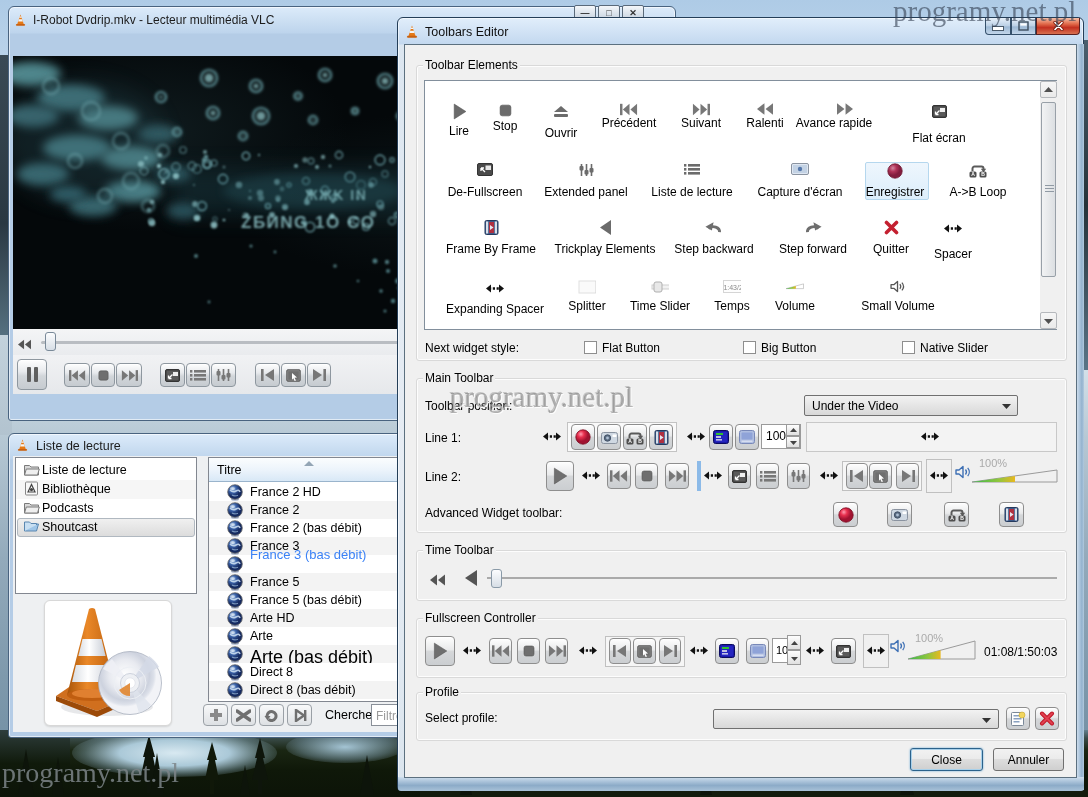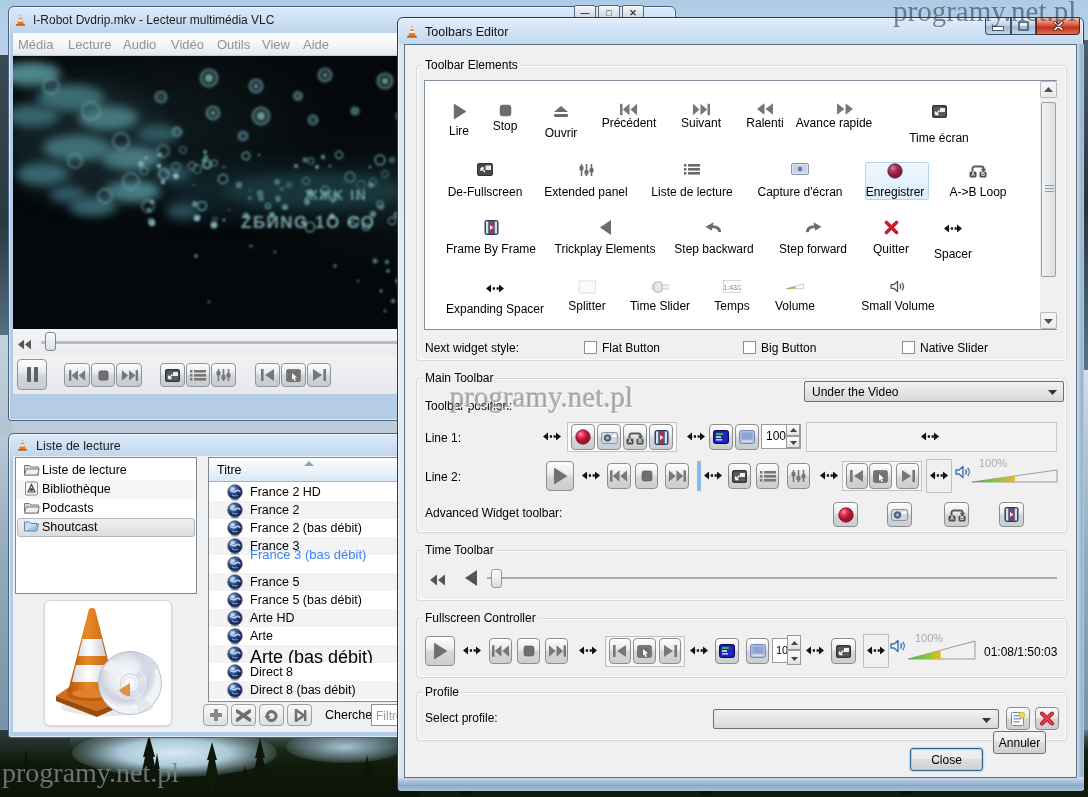--- a/index.html
+++ b/index.html
@@ -79,30 +79,20 @@
     <div style="left:24px;top:6px;font-size:12px;color:#1c1c1c;white-space:nowrap">I-Robot Dvdrip.mkv - Lecteur multimédia VLC</div>
     <div style="left:565px;top:-2px;width:22px;height:15px;border:1px solid #5a6a7a;border-radius:2px;
      background:linear-gradient(#f4f7fa,#c9d4e0);display:flex;align-items:center;justify-content:center;
      font-size:9px;color:#333;font-weight:bold">—</div>
     <div style="left:589px;top:-2px;width:22px;height:15px;border:1px solid #5a6a7a;border-radius:2px;
      background:linear-gradient(#f4f7fa,#c9d4e0);display:flex;align-items:center;justify-content:center;
      font-size:9px;color:#333;font-weight:bold">□</div>
     <div style="left:613px;top:-2px;width:22px;height:15px;border:1px solid #5a6a7a;border-radius:2px;
      background:linear-gradient(#f4f7fa,#c9d4e0);display:flex;align-items:center;justify-content:center;
      font-size:9px;color:#333;font-weight:bold">✕</div>
-    <div style="left:4px;top:26px;width:660px;height:23px;
- background:linear-gradient(#ffffff,#f2f4f6 60%,#e4e8ec);border-bottom:1px solid #c8ccd2">
-      <div style="left:5px;top:4px;font-size:13px;color:#8f9296">Média</div>
-      <div style="left:55px;top:4px;font-size:13px;color:#8f9296">Lecture</div>
-      <div style="left:110px;top:4px;font-size:13px;color:#8f9296">Audio</div>
-      <div style="left:158px;top:4px;font-size:13px;color:#8f9296">Vidéo</div>
-      <div style="left:204px;top:4px;font-size:13px;color:#8f9296">Outils</div>
-      <div style="left:249px;top:4px;font-size:13px;color:#8f9296">View</div>
-      <div style="left:290px;top:4px;font-size:13px;color:#8f9296">Aide</div>
-    </div>
     <div style="left:4px;top:49px;width:660px;height:273px;overflow:hidden;background:radial-gradient(ellipse 270px 140px at 140px 75px, rgba(16,28,31,0.95), rgba(16,28,31,0) 72%),radial-gradient(ellipse 300px 115px at 430px 140px, rgba(13,23,26,0.85), rgba(13,23,26,0) 72%),#04080a">
       <svg width="660" height="273" style="position:absolute;left:0;top:0">
         <defs>
           <filter id="b12" x="-80%" y="-80%" width="260%" height="260%">
             <feGaussianBlur stdDeviation="11"></feGaussianBlur>
           </filter>
           <filter id="b6" x="-80%" y="-80%" width="260%" height="260%">
             <feGaussianBlur stdDeviation="5"></feGaussianBlur>
           </filter>
           <filter id="b2" x="-80%" y="-80%" width="260%" height="260%">
@@ -763,21 +753,21 @@
         </div>
         <div style="left:409px;top:35px;font-size:12px;color:#000;transform:translateX(-50%);white-space:nowrap">Avance rapide</div>
         <div style="left:505px;top:24px;width:18px;display:flex;justify-content:center">
           <svg width="15" height="13" viewBox="0 0 15 13">
             <rect x="0.5" y="0.5" width="14" height="12" rx="1.5" fill="#4a4a4a" stroke="#333"></rect>
             <rect x="2" y="2" width="11" height="9" fill="#5a5a5a"></rect>
             <rect x="8" y="3" width="5" height="4" fill="#fff" opacity="0.9"></rect>
             <path d="M3.5 9.5 L7.5 5.5 M3.5 9.5 l0 -3 M3.5 9.5 l3 0" stroke="#fff" stroke-width="1.3" fill="none"></path>
           </svg>
         </div>
-        <div style="left:514px;top:50px;font-size:12px;color:#000;transform:translateX(-50%);white-space:nowrap">Time écran</div>
+        <div style="left:514px;top:50px;font-size:12px;color:#000;transform:translateX(-50%);white-space:nowrap">Flat écran</div>
         <div style="left:51px;top:82px;width:18px;display:flex;justify-content:center">
           <svg width="16" height="13" viewBox="0 0 16 13">
             <rect x="0.5" y="0.5" width="15" height="12" rx="1.5" fill="#4a4a4a" stroke="#333"></rect>
             <rect x="8.5" y="2.5" width="5.5" height="4.5" fill="#e8e8e8"></rect>
             <path d="M8 9 L4 5 M4 5 l0 3 M4 5 l3 0" stroke="#fff" stroke-width="1.3" fill="none"></path>
           </svg>
         </div>
         <div style="left:60px;top:104px;font-size:12px;color:#000;transform:translateX(-50%);white-space:nowrap">De-Fullscreen</div>
         <div style="left:152px;top:82px;width:18px;display:flex;justify-content:center">
           <svg width="15" height="14" viewBox="0 0 15 14">
@@ -933,21 +923,21 @@
       <div class="lbl" style="left:20px;top:296px">Next widget style:</div>
       <div class="ck" style="left:179px;top:296px"></div>
       <div class="lbl" style="left:197px;top:296px">Flat Button</div>
       <div class="ck" style="left:338px;top:296px"></div>
       <div class="lbl" style="left:356px;top:296px">Big Button</div>
       <div class="ck" style="left:497px;top:296px"></div>
       <div class="lbl" style="left:515px;top:296px">Native Slider</div>
       <div class="gb" style="left:11px;top:333px;width:651px;height:155px"></div>
       <div class="gbl" style="left:18px;top:326px">Main Toolbar</div>
       <div class="lbl" style="left:20px;top:354px">Toolbar position:</div>
-      <div class="combo" style="left:399px;top:336px;width:260px;height:21px">
+      <div class="combo" style="left:399px;top:350px;width:214px;height:21px">
  <div style="left:7px;top:3px;font-size:12px;color:#000">Under the Video</div>
  <svg style="position:absolute;right:6px;top:8px" width="9" height="5">
           <polygon points="0,0 9,0 4.5,5" fill="#333"></polygon>
         </svg>
       </div>
       <div class="lbl" style="left:20px;top:386px">Line 1:</div>
       <svg style="position:absolute;left:138px;top:386px" width="18" height="11">
         <line x1="3" y1="5.5" x2="15" y2="5.5" stroke="#111" stroke-width="2.6" stroke-dasharray="2.2 1.6"></line>
         <polygon points="0,5.5 5,1.5 5,9.5" fill="#111"></polygon>
         <polygon points="18,5.5 13,1.5 13,9.5" fill="#111"></polygon>
@@ -1345,14 +1335,14 @@
         </svg>
       </div>
       <div style="left:630px;top:662px;width:24px;height:23px;border:1px solid #8e8e8e;border-radius:4px;background:linear-gradient(#fefefe,#e9eaeb 45%,#d5d7d9 52%,#cbced1);display:flex;align-items:center;justify-content:center;box-shadow:inset 0 1px 0 #fff">
         <svg width="16" height="15" viewBox="0 0 16 15">
           <path d="M3 2.5 L13 12.5 M13 2.5 L3 12.5" stroke="#c01828" stroke-width="4" stroke-linecap="round"></path>
           <path d="M3 2.5 L13 12.5 M13 2.5 L3 12.5" stroke="#e04050" stroke-width="2" stroke-linecap="round"></path>
         </svg>
       </div>
       <div class="pbtn" style="left:505px;top:703px;width:73px;height:23px;border:1px solid #2c628b;
  box-shadow:0 0 0 1px #a8d0ea inset, 0 0 2px #5aa0d0">Close</div>
-      <div class="pbtn" style="left:588px;top:686px;width:53px;height:23px">Annuler</div>
+      <div class="pbtn" style="left:588px;top:703px;width:71px;height:23px">Annuler</div>
     </div>
   </div>
 </body></html>

